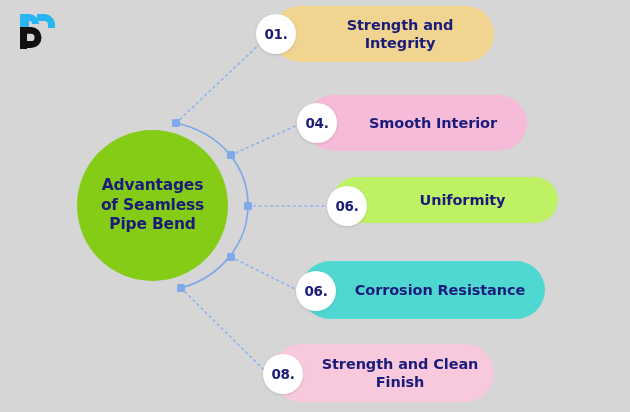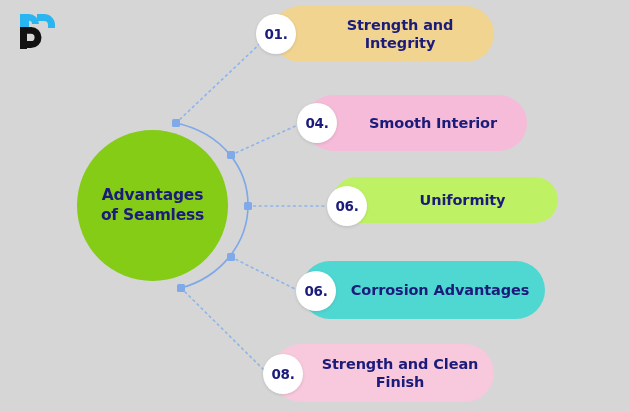--- a/index.html
+++ b/index.html
@@ -98,20 +98,21 @@
     <rect x="227" y="151" width="8" height="8" rx="1.5" fill="#7fa9e8"></rect>
     <rect x="244" y="202" width="8" height="8" rx="1.5" fill="#7fa9e8"></rect>
     <rect x="227" y="253" width="8" height="8" rx="1.5" fill="#7fa9e8"></rect>
     <rect x="177" y="284" width="8" height="8" rx="1.5" fill="#7fa9e8"></rect>
   </svg>
 
   <div class="hub" style="background: #84cc16;">
     <div class="hub-text" style="color: rgb(27, 27, 122);">
       <span>Advantages</span><br>
       <span>of Seamless</span><br>
+      <span>Pipe Bend</span>
     </div>
   </div>
 
   <div class="pill" style="left: 272px; top: 6px; width: 222px; height: 56px; background: rgb(240, 212, 144); padding-left: 34px;">
     <div class="pill-label">
       <span>Strength and</span><br>
       <span>Integrity</span>
     </div>
   </div>
   <div class="badge" style="left: 256px; top: 14px;">
@@ -131,21 +132,21 @@
     <div class="pill-label">
       <span>Uniformity</span>
     </div>
   </div>
   <div class="badge" style="left: 327px; top: 186px;">
     <span class="badge-num">06.</span>
   </div>
 
   <div class="pill" style="left: 301px; top: 261px; width: 244px; height: 58px; background: rgb(79, 215, 210); padding-left: 34px;">
     <div class="pill-label">
-      <span>Corrosion Advantages</span>
+      <span>Corrosion Resistance</span>
     </div>
   </div>
   <div class="badge" style="left: 296px; top: 271px;">
     <span class="badge-num">06.</span>
   </div>
 
   <div class="pill" style="left: 272px; top: 344px; width: 222px; height: 58px; background: rgb(248, 200, 220); padding-left: 34px;">
     <div class="pill-label">
       <span>Strength and Clean</span><br>
       <span>Finish</span>

